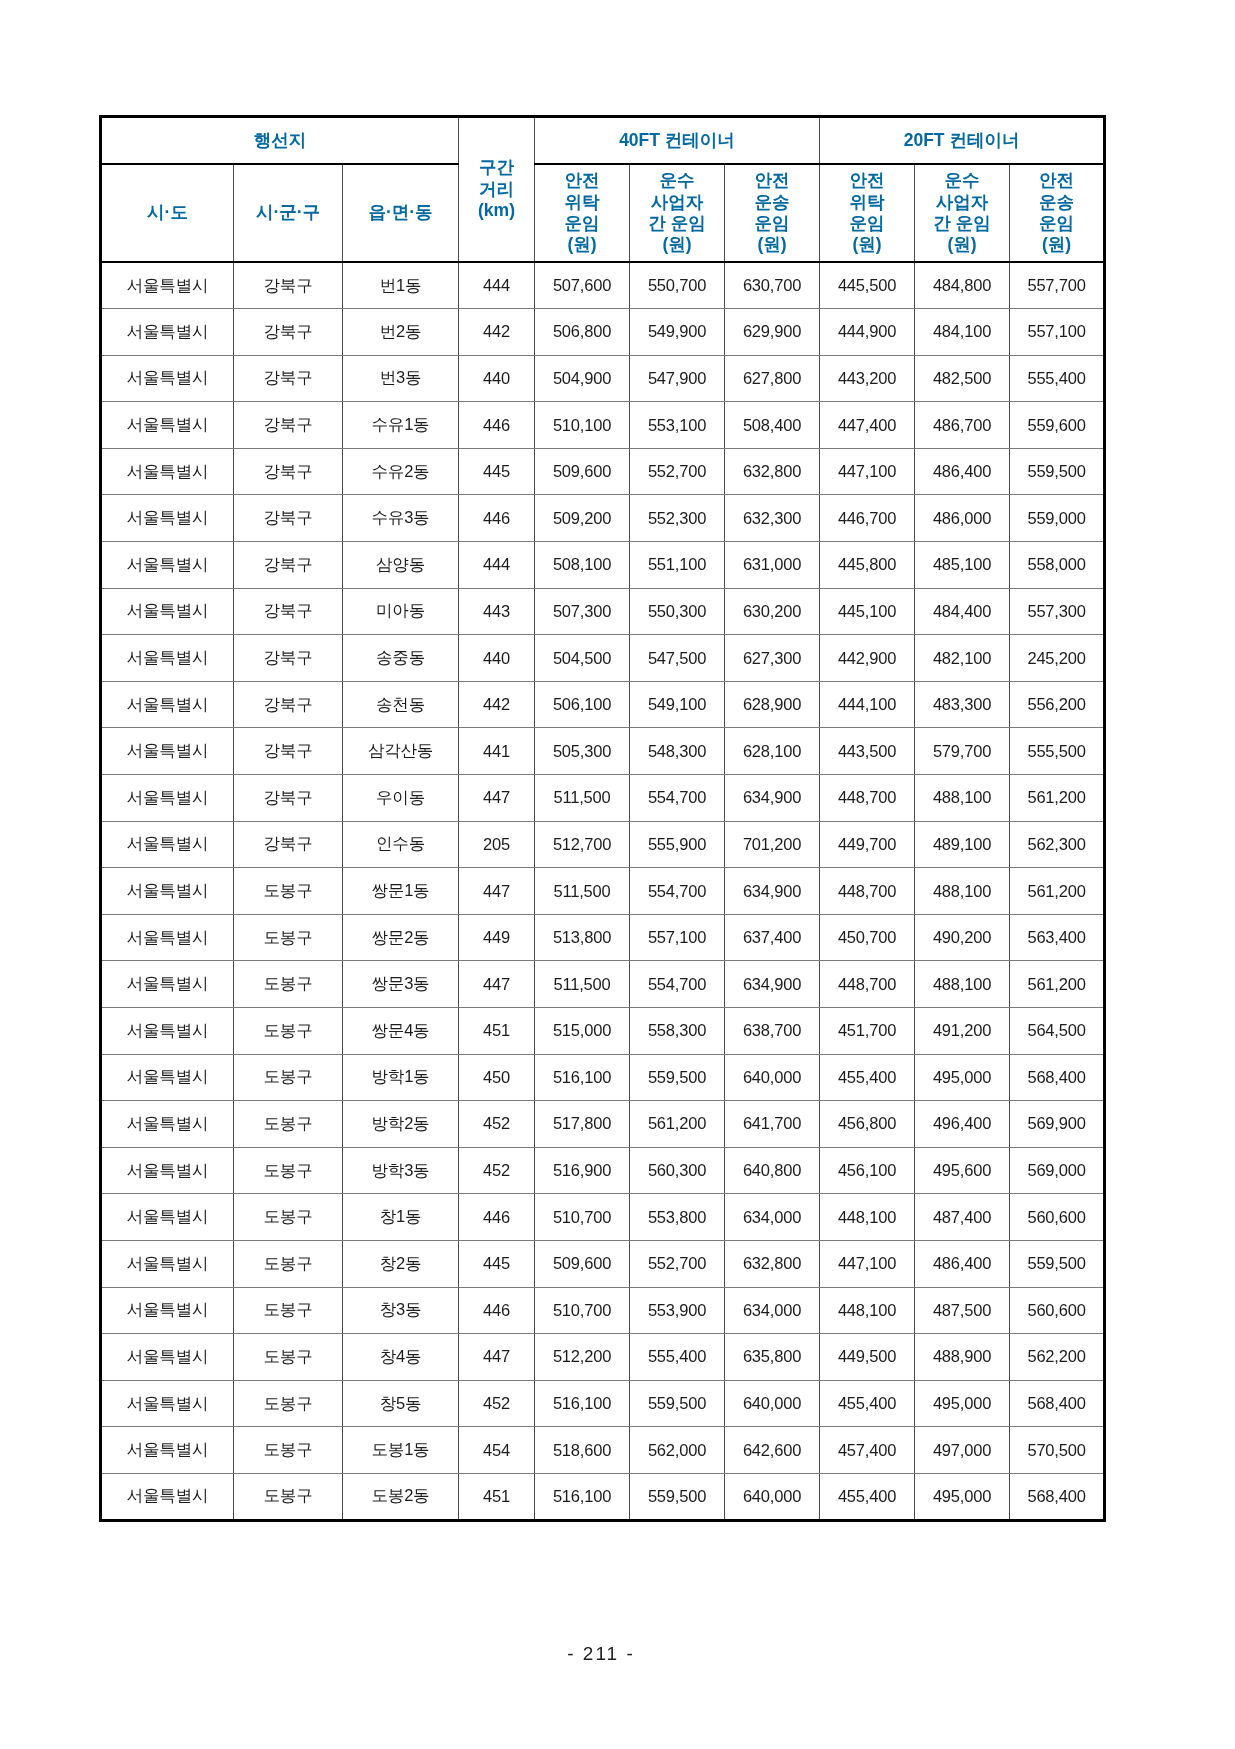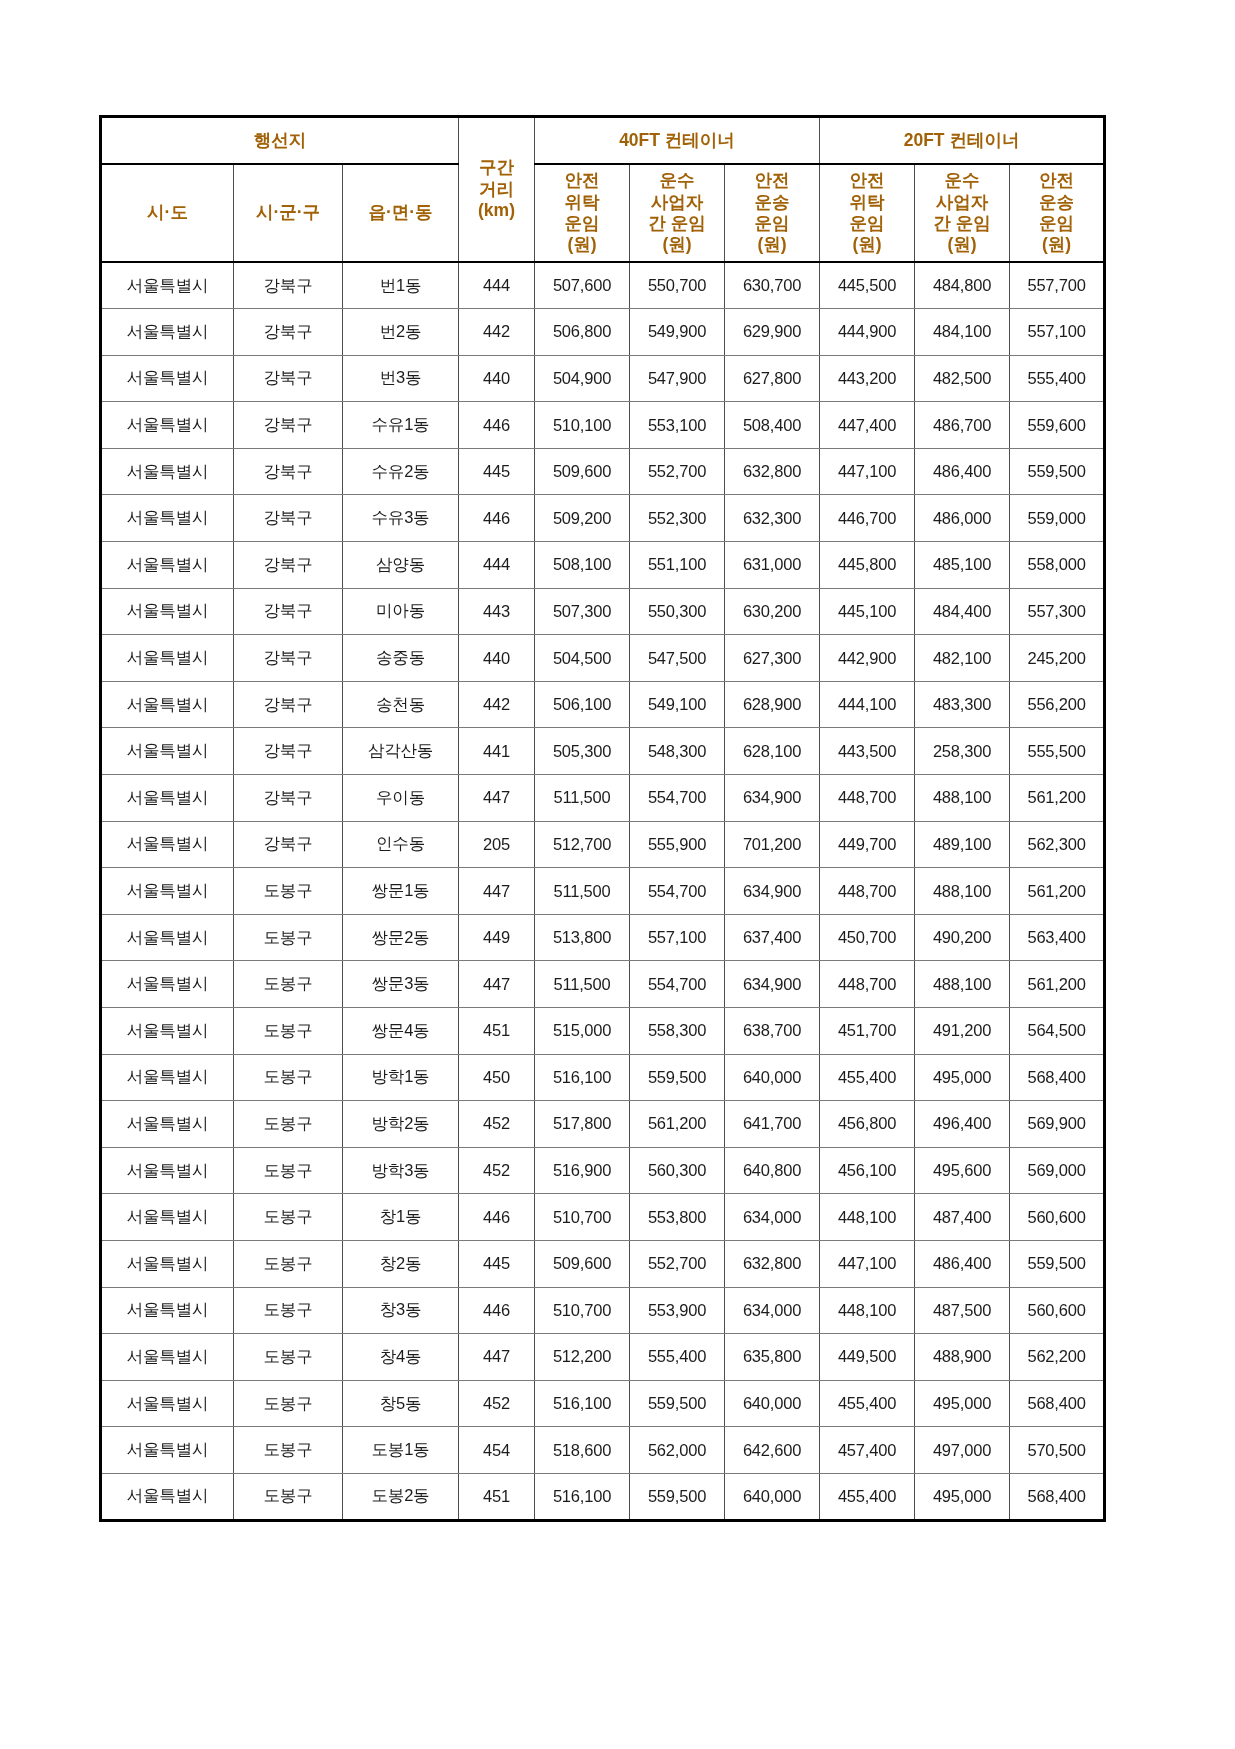--- a/index.html
+++ b/index.html
@@ -33,21 +33,21 @@
     padding: 0 2px;
     overflow: hidden;
   }
   table.fare-table tbody td {
     border-top: 1px solid #7a7a7a;
     border-bottom: 1px solid #7a7a7a;
   }
   table.fare-table thead th {
     font-weight: bold;
     font-size: 17.5px;
-    color: #a16207;
+    color: #0369a1;
     white-space: pre-line;
     line-height: 1.22;
   }
   table.fare-table thead tr.group-row th {
     height: 45px;
   }
   table.fare-table thead tr.sub-row th {
     height: 96px;
     text-align: center;
   }
@@ -253,21 +253,21 @@
         </tr>
         <tr>
           <td>서울특별시</td>
           <td>강북구</td>
           <td>삼각산동</td>
           <td>441</td>
           <td>505,300</td>
           <td>548,300</td>
           <td>628,100</td>
           <td>443,500</td>
-          <td>258,300</td>
+          <td>579,700</td>
           <td>555,500</td>
         </tr>
         <tr>
           <td>서울특별시</td>
           <td>강북구</td>
           <td>우이동</td>
           <td>447</td>
           <td>511,500</td>
           <td>554,700</td>
           <td>634,900</td>
@@ -451,14 +451,15 @@
           <td>516,100</td>
           <td>559,500</td>
           <td>640,000</td>
           <td>455,400</td>
           <td>495,000</td>
           <td>568,400</td>
         </tr>
       </tbody>
   </table>
 
+  <div class="footer-pagenum">- 211 -</div>
 
 </div>
 
 </body></html>

